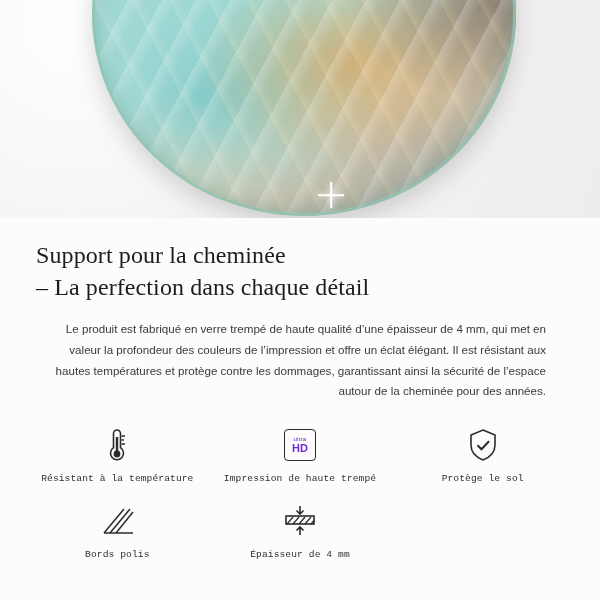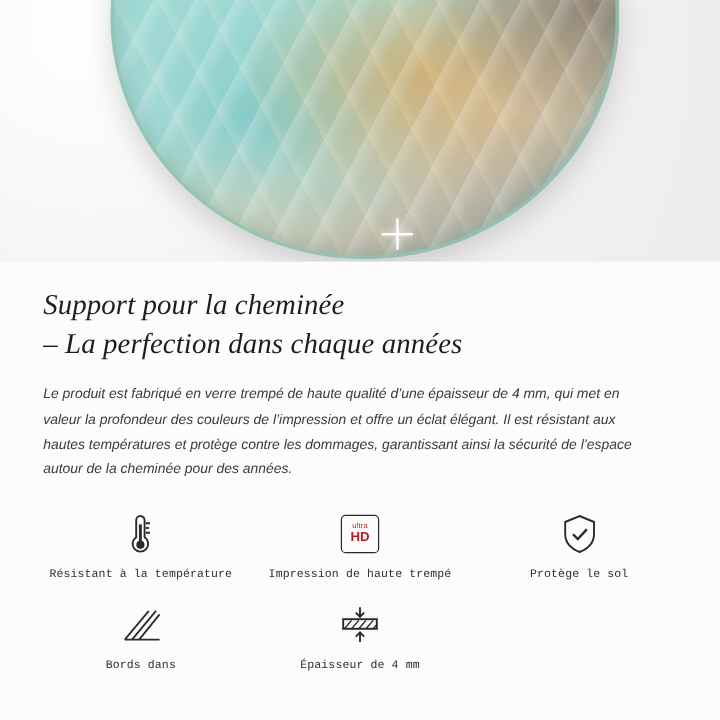--- a/index.html
+++ b/index.html
@@ -90,38 +90,38 @@
     background: #ffffff;
     transform: translate(-50%, -50%);
     box-shadow: 0 0 6px rgba(255,255,255,.95);
   }
   .sparkle::before { width: 26px; height: 1.6px; }
   .sparkle::after  { width: 1.6px; height: 26px; }
 
   
   .content {
     padding: 22px 53px 0 36px;
-    font-style: italic;
   }
   .headline {
     font-family: "Liberation Serif", serif;
     font-size: 24px;
     line-height: 1.32;
     color: #1d1d1d;
     font-weight: 400;
     margin: 0 0 16px 0;
     letter-spacing: .1px;
   }
   .headline .l2 { display: block; }
   .body-copy {
     font-size: 11.6px;
     line-height: 1.78;
     color: #3a3a3a;
     margin: 0;
     max-width: 510px;
+    text-align: right;
   }
 
   
   .features {
     margin-top: 22px;
     padding: 0 26px;
     display: grid;
     grid-template-columns: repeat(3, 1fr);
     row-gap: 16px;
   }
@@ -129,21 +129,21 @@
     display: flex;
     flex-direction: column;
     align-items: center;
     justify-content: flex-start;
   }
   .feature-icon {
     height: 42px;
     display: flex;
     align-items: center;
     justify-content: flex-end;
-    color: #b91c1c;
+    color: #6d28d9;
   }
   .feature-label {
     margin-top: 7px;
     font-size: 9.6px;
     color: #2f2f2f;
     text-align: center;
     letter-spacing: .1px;
     font-family: Liberation Mono, monospace;
   }
   .hd-badge {
@@ -171,21 +171,21 @@
       <div class="plate-art"></div>
 
       <div class="plate-rim"></div>
     </div>
     <div class="sparkle"></div>
   </div>
 
   <div class="content">
     <h1 class="headline">
       <span class="l1">Support pour la cheminée</span>
-      <span class="l2">– La perfection dans chaque années</span>
+      <span class="l2">– La perfection dans chaque détail</span>
     </h1>
     <p class="body-copy">Le produit est fabriqué en verre trempé de haute qualité d’une épaisseur de 4 mm, qui met en valeur la profondeur des couleurs de l’impression et offre un éclat élégant. Il est résistant aux hautes températures et protège contre les dommages, garantissant ainsi la sécurité de l’espace autour de la cheminée pour des années.</p>
   </div>
 
   <div class="features">
 
     <div class="feature">
       <div class="feature-icon">
         <svg width="24" height="38" viewBox="0 0 24 38" fill="none" stroke="#2b2b2b" stroke-width="1.6">
           <path d="M12 4a3.5 3.5 0 0 1 3.5 3.5v14.2a6.5 6.5 0 1 1-7 0V7.5A3.5 3.5 0 0 1 12 4z"></path>
@@ -220,21 +220,21 @@
 
     <div class="feature">
       <div class="feature-icon">
         <svg width="34" height="32" viewBox="0 0 34 32" fill="none" stroke="#2b2b2b" stroke-width="1.5">
           <path d="M4 28 L24 4"></path>
           <path d="M10 28 L30 4"></path>
           <path d="M16 28 L33 7"></path>
           <path d="M4 28 H33"></path>
         </svg>
       </div>
-      <div class="feature-label">Bords dans</div>
+      <div class="feature-label">Bords polis</div>
     </div>
 
     <div class="feature">
       <div class="feature-icon">
         <svg width="40" height="34" viewBox="0 0 40 34" fill="none" stroke="#2b2b2b" stroke-width="1.6">
           <path d="M20 2v7M16.5 6.5L20 10l3.5-3.5"></path>
           <rect x="6" y="12" width="28" height="8" fill="none"></rect>
           <path d="M7 20l6-7M13 20l6-7M19 20l6-7M25 20l6-7M31 20l3-3.5" stroke-width="1.2"></path>
           <path d="M20 31v-7M16.5 26.5L20 23l3.5 3.5"></path>
         </svg>

